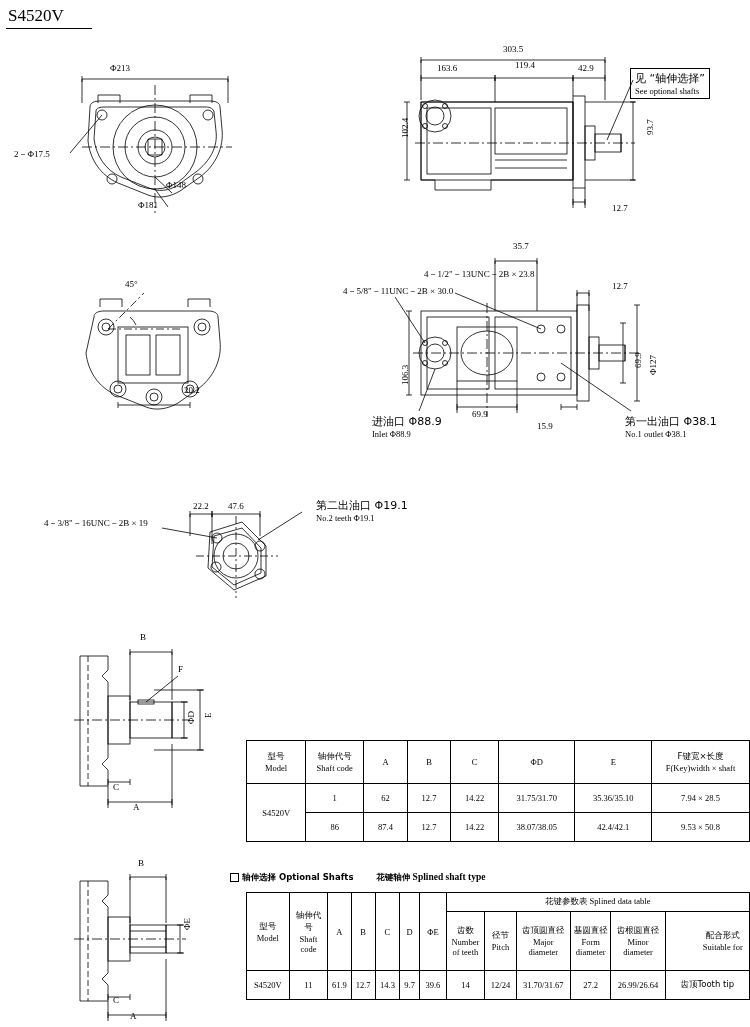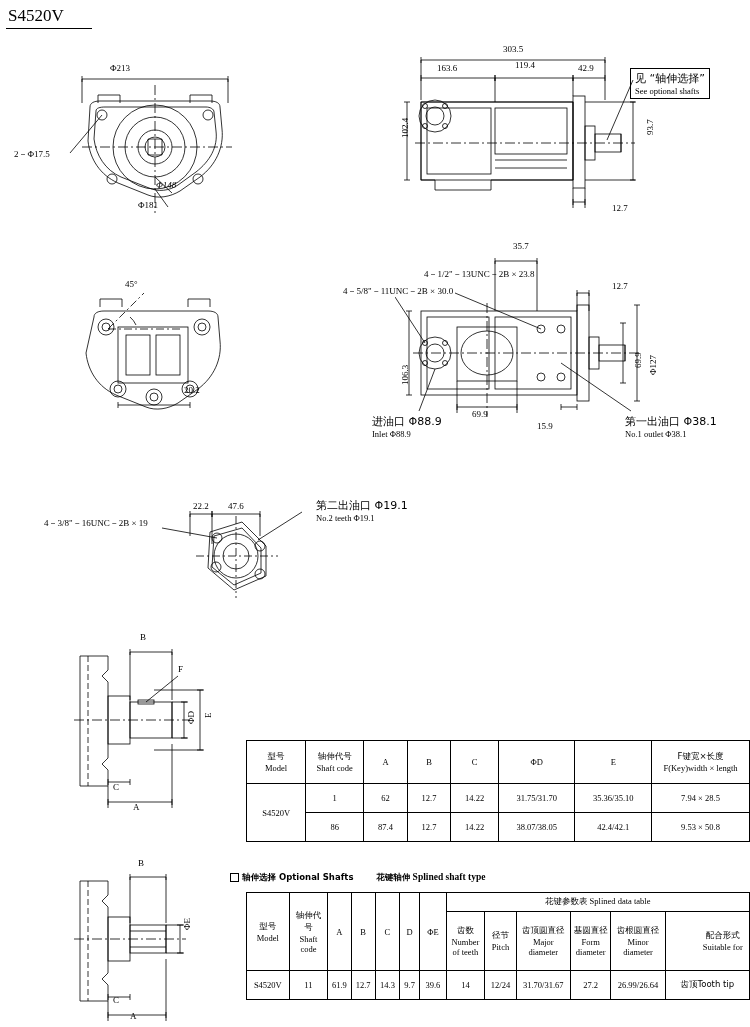--- a/index.html
+++ b/index.html
@@ -73,21 +73,21 @@
         <line x1="42" y1="60" x2="10" y2="98"></line>
 
         <line x1="95" y1="134" x2="108" y2="152"></line>
         <line x1="95" y1="122" x2="112" y2="138"></line>
       </g>
     </svg>
   </div>
   <div class="abs dim" style="left:110px;top:63px;">Φ213</div>
   <div class="abs dim" style="left:14px;top:148px;">2－Φ17.5</div>
   <div class="abs dim" style="left:138px;top:200px;">Φ181</div>
-  <div class="abs dim" style="left:156px;top:180px;font-style:italic;">Φ148</div>
+  <div class="abs dim" style="left:166px;top:180px;">Φ148</div>
 
   <div class="abs" style="left:60px;top:265px;">
     <svg width="200" height="150" viewBox="0 0 200 150">
       <g stroke="#000" fill="none" stroke-width="0.8">
         <path d="M34 52 C34 48 38 46 44 46 L148 46 C154 46 158 48 158 52
                  L160 76 C162 94 154 112 138 124
                  L118 138 C108 144 96 146 86 142
                  L56 130 C38 122 28 106 26 88 Z"></path>
         <path d="M40 42 L40 34 L62 34 L62 42"></path>
         <path d="M128 42 L128 34 L150 34 L150 42"></path>
@@ -400,21 +400,21 @@
           <div class="hdr-cn">轴伸代号</div>
           <div>Shaft code</div>
         </th>
         <th style="width:42px;">A</th>
         <th style="width:42px;">B</th>
         <th style="width:46px;">C</th>
         <th style="width:76px;">ΦD</th>
         <th style="width:76px;">E</th>
         <th style="width:100px;">
           <div class="hdr-cn">F键宽×长度</div>
-          <div>F(Key)width × length</div>
+          <div>F(Key)width × shaft</div>
         </th>
       </tr>
       <tr>
         <td rowspan="2">S4520V</td>
         <td style="height:26px;">1</td>
         <td>62</td>
         <td>12.7</td>
         <td>14.22</td>
         <td>31.75/31.70</td>
         <td>35.36/35.10</td>

